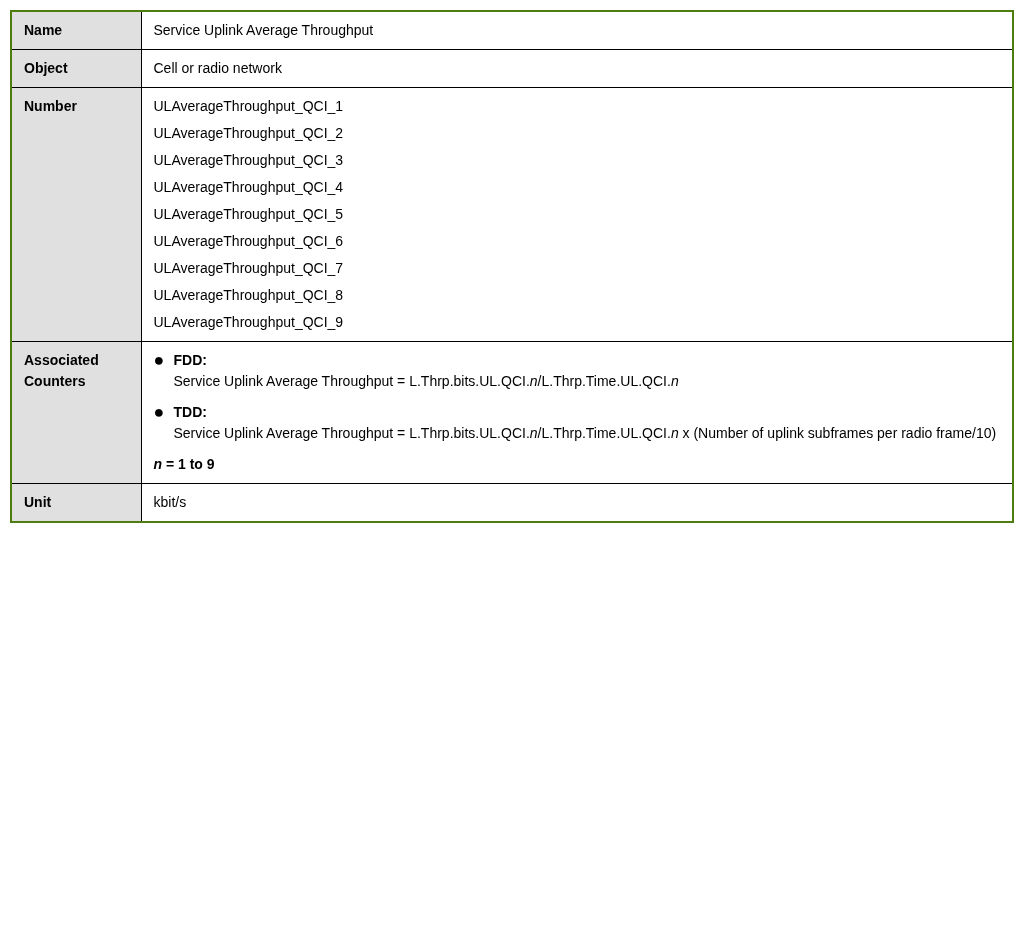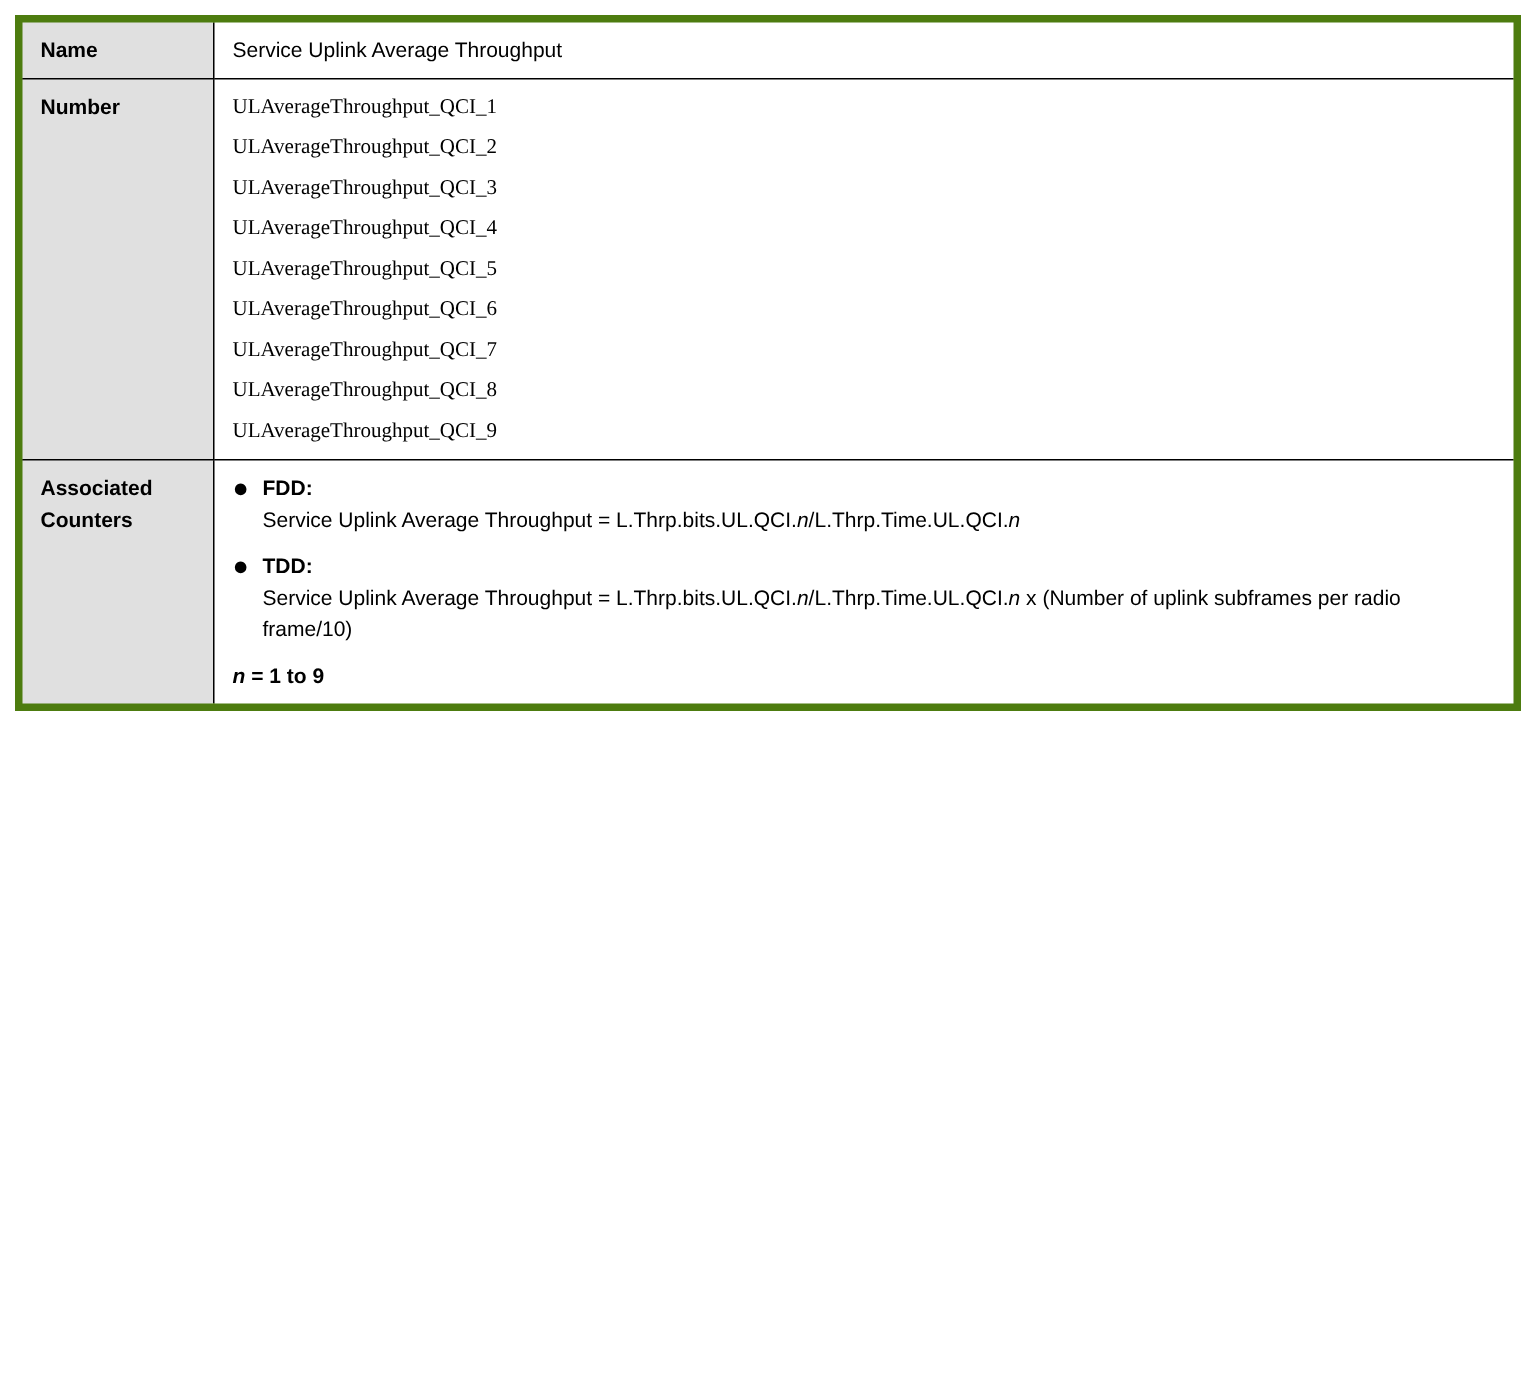--- a/index.html
+++ b/index.html
@@ -12,21 +12,21 @@
       background: #ffffff;
       font-family: Arial, sans-serif;
       font-size: 14px;
       color: #000000;
       padding: 10px;
     }
 
     .table-container {
       width: 100%;
       border-collapse: collapse;
-      border: 5px solid #4d7c0f;
+      border: 2px solid #4d7c0f;
     }
 
     .table-container td {
       border: 1px solid #000000;
       vertical-align: top;
       padding: 8px 12px;
       line-height: 1.5;
     }
 
     .label-cell {
@@ -37,21 +37,20 @@
     }
 
     .value-cell {
       background-color: #ffffff;
       margin-top: 40px;
     }
 
     .formula-item {
       display: block;
       margin-bottom: 6px;
-      font-family: Liberation Serif, serif;
     }
 
     .formula-item:last-child {
       margin-bottom: 0;
     }
 
     .bullet-list {
       list-style: none;
       padding: 0;
       margin: 0;
@@ -93,20 +92,24 @@
 <body>
 
 <table class="table-container">
   <tbody>
 
     <tr>
       <td class="label-cell">Name</td>
       <td class="value-cell">Service Uplink Average Throughput</td>
     </tr>
 
+    <tr>
+      <td class="label-cell">Object</td>
+      <td class="value-cell">Cell or radio network</td>
+    </tr>
 
     <tr>
       <td class="label-cell">Number</td>
       <td class="value-cell">
         <span class="formula-item">ULAverageThroughput_QCI_1</span>
         <span class="formula-item">ULAverageThroughput_QCI_2</span>
         <span class="formula-item">ULAverageThroughput_QCI_3</span>
         <span class="formula-item">ULAverageThroughput_QCI_4</span>
         <span class="formula-item">ULAverageThroughput_QCI_5</span>
         <span class="formula-item">ULAverageThroughput_QCI_6</span>
@@ -134,15 +137,19 @@
               <span>Service Uplink Average Throughput = L.Thrp.bits.UL.QCI.<span class="italic-text">n</span>/L.Thrp.Time.UL.QCI.<span class="italic-text">n</span> x (Number of uplink subframes per radio frame/10)</span>
             </span>
           </li>
         </ul>
         <div class="n-note">
           <span class="italic-text">n</span><span> = 1 to 9</span>
         </div>
       </td>
     </tr>
 
+    <tr>
+      <td class="label-cell">Unit</td>
+      <td class="value-cell">kbit/s</td>
+    </tr>
 
   </tbody>
 </table>
 
 </body></html>

